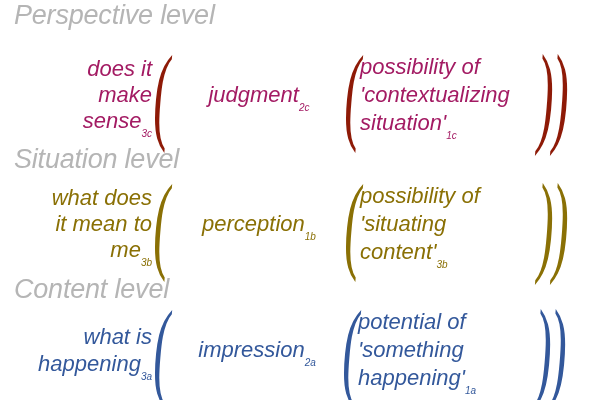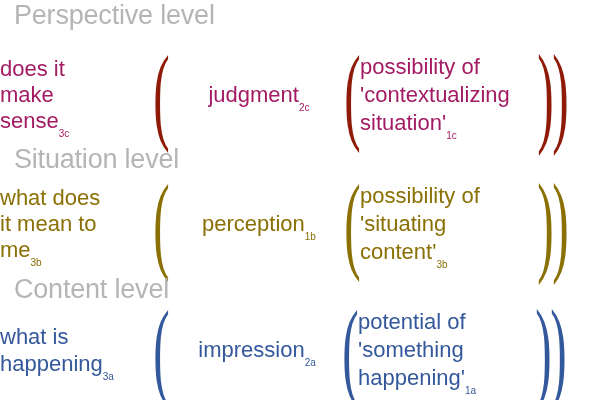--- a/index.html
+++ b/index.html
@@ -4,21 +4,21 @@
 <title>Levels diagram</title>
 <style>
   html,body{margin:0;padding:0;}
   body{
     width:600px;height:400px;
     background:#ffffff;
     font-family:"Liberation Sans", sans-serif;
     overflow:hidden;
     position:relative;
   }
-  #canvas{position:relative;width:600px;height:400px;}
+  #canvas{position:relative;width:600px;height:400px;font-style:italic;}
 
   .level-block{position:absolute;left:0;width:600px;}
   #block-perspective{top:0px;height:144px;}
   #block-situation{top:144px;height:130px;}
   #block-content{top:274px;height:126px;}
 
   .level-header{
     position:absolute;
     left:14px;top:0px;
     font-size:27px;
@@ -35,21 +35,21 @@
     align-items:center;
     justify-content:flex-start;
   }
   #row-perspective{top:45px;height:99px;}
   #row-situation{top:32px;height:96px;}
   #row-content{top:30px;height:92px;}
 
   
   .phrase-left{
     width:152px;
-    text-align:left;
+    text-align:right;
     font-size:22px;
     line-height:26px;
     white-space:pre-line;
     flex:0 0 auto;
   }
   .phrase-left.two-line{line-height:27px;}
 
   
   .paren{
     flex:0 0 auto;

